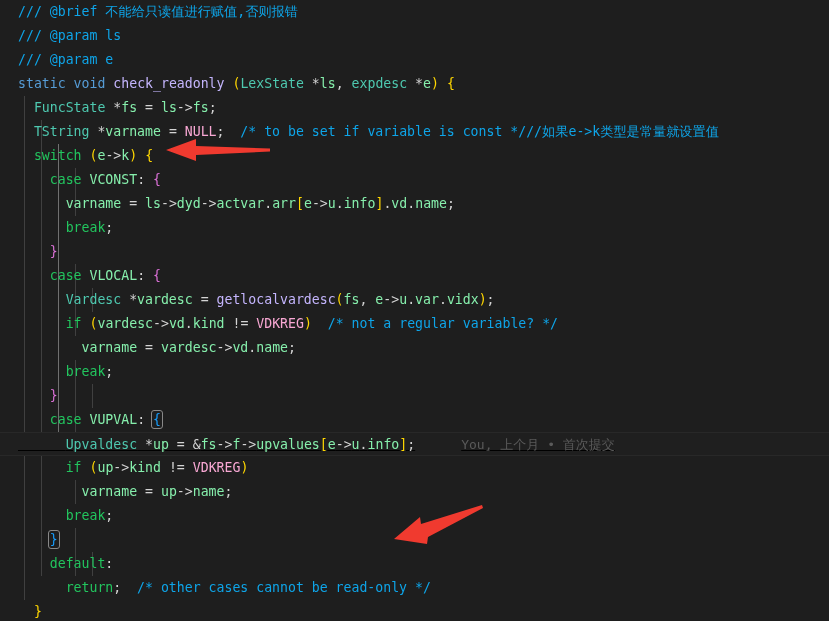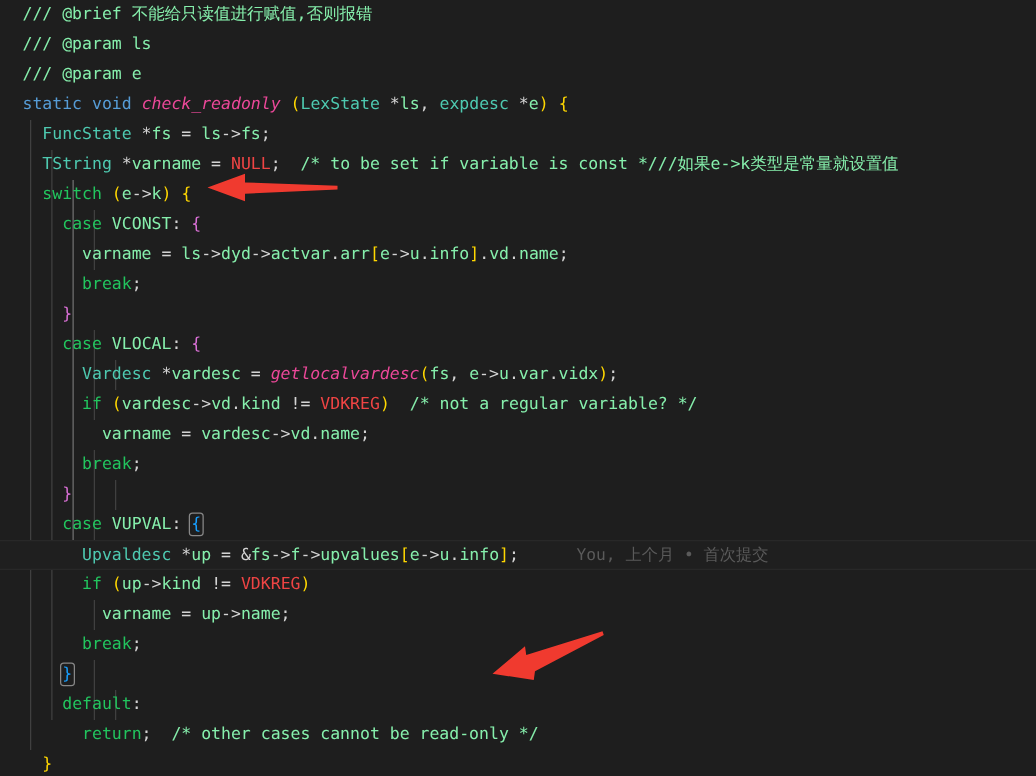--- a/index.html
+++ b/index.html
@@ -42,39 +42,40 @@
     line-height: 24px;
     padding-left: 18px;
     box-sizing: border-box;
     white-space: pre;
   }
   .line.current {
     background: #1f1f1f;
     border-top: 1px solid #282828;
     border-bottom: 1px solid #282828;
     height: 24px;
+    text-decoration: underline;
   }
 
   
   .guide {
     position: absolute;
     width: 1px;
     background: #404040;
     pointer-events: none;
   }
   .guide.active { background: #707070; }
 
   
-  .cmt  { color: #86efac; }
+  .cmt  { color: #0ea5e9; }
   .kw   { color: #569cd6; text-align: center; }   
   .ctl  { color: #22c55e; }   
   .typ  { color: #4ec9b0; margin-top: 40px; }   
-  .fn   { color: #ec4899; font-style: italic; }   
+  .fn   { color: #c4b5fd; }   
   .var  { color: #86efac; }   
-  .cst  { color: #ef4444; }
+  .cst  { color: #f9a8d4; }
   .pl   { color: #d4d4d4; }
   .br0  { color: #ffd700; }
   .br1  { color: #da70d6; }
   .br2  { color: #179fff; }
 
   
   .bmatch {
     outline: 1px solid #888888;
     outline-offset: 1px;
     border-radius: 1px;

